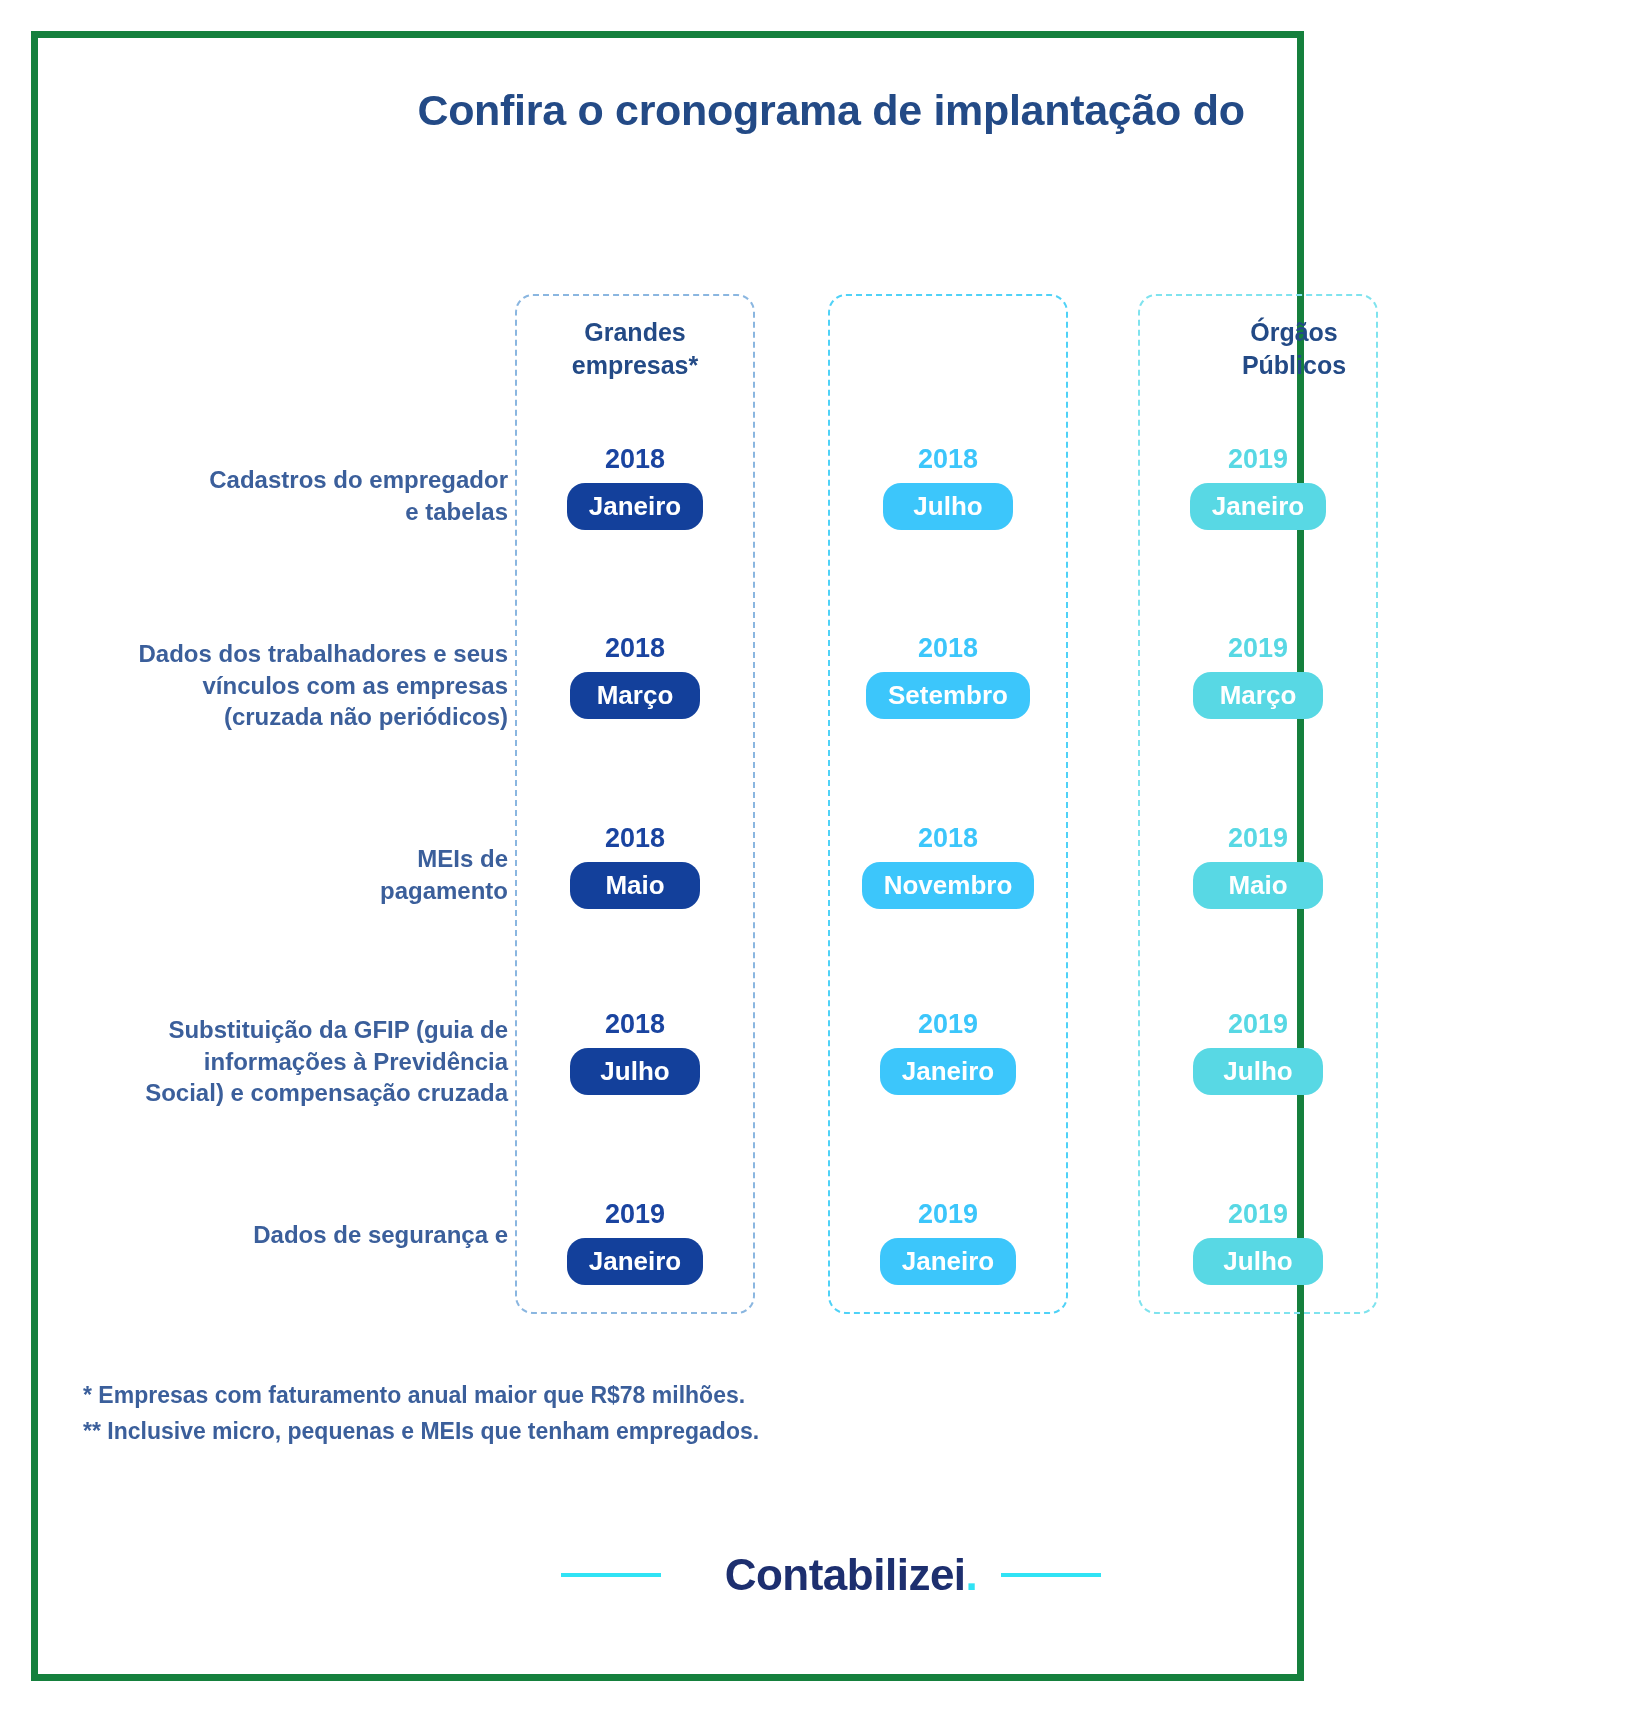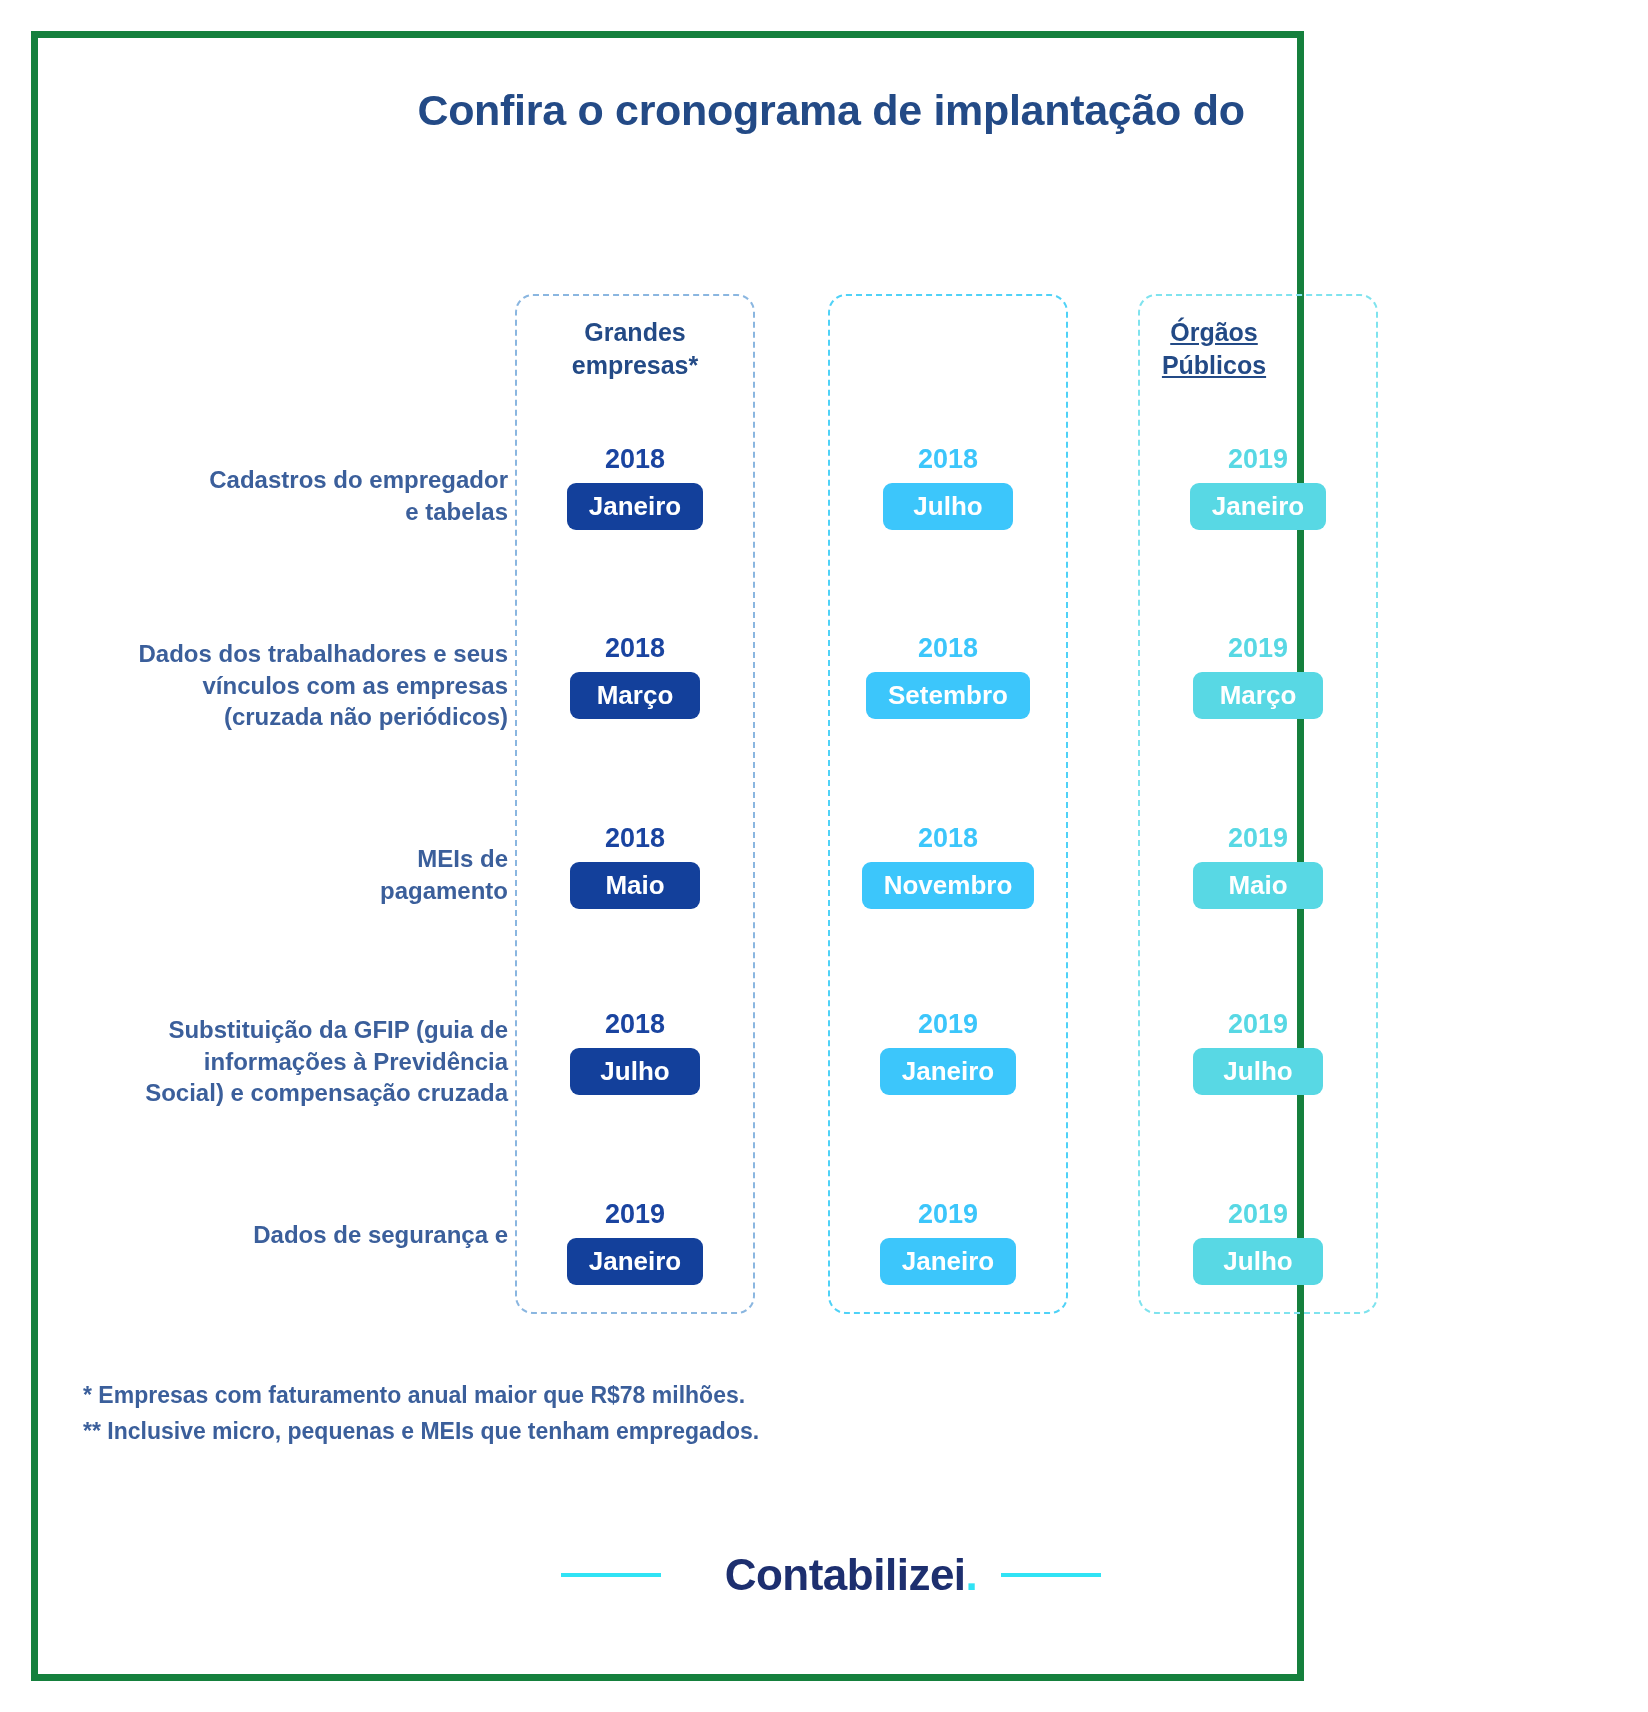--- a/index.html
+++ b/index.html
@@ -83,21 +83,21 @@
     top: 50px;
     width: 240px;
     text-align: center;
     font-size: 25px;
     font-weight: bold;
     color: #234a86;
     line-height: 1.3;
   }
   .col-head.c0 { left: 477px; }
   .col-head.c1 { left: 790px; }
-  .col-head.c2 { left: 1056px; text-decoration: underline; }
+  .col-head.c2 { left: 1136px; }
 
   
   .row {
     position: absolute;
     left: 0;
     width: 1586px;
   }
   .row.r0 { top: 180px; }
   .row.r1 { top: 369px; }
   .row.r2 { top: 559px; }
@@ -133,21 +133,21 @@
   .cell-year {
     font-size: 27px;
     font-weight: bold;
     line-height: 1;
     margin-bottom: 10px;
   }
   .cell-badge {
     display: inline-block;
     min-width: 130px;
     padding: 9px 22px 10px;
-    border-radius: 9px;
+    border-radius: 18px;
     font-size: 26px;
     font-weight: bold;
     color: #ffffff;
     line-height: 1.08;
     white-space: nowrap;
   }
 
   
   .c0 .cell-year { color: #1a44a0; }
   .c0 .cell-badge { background: #13409b; }

